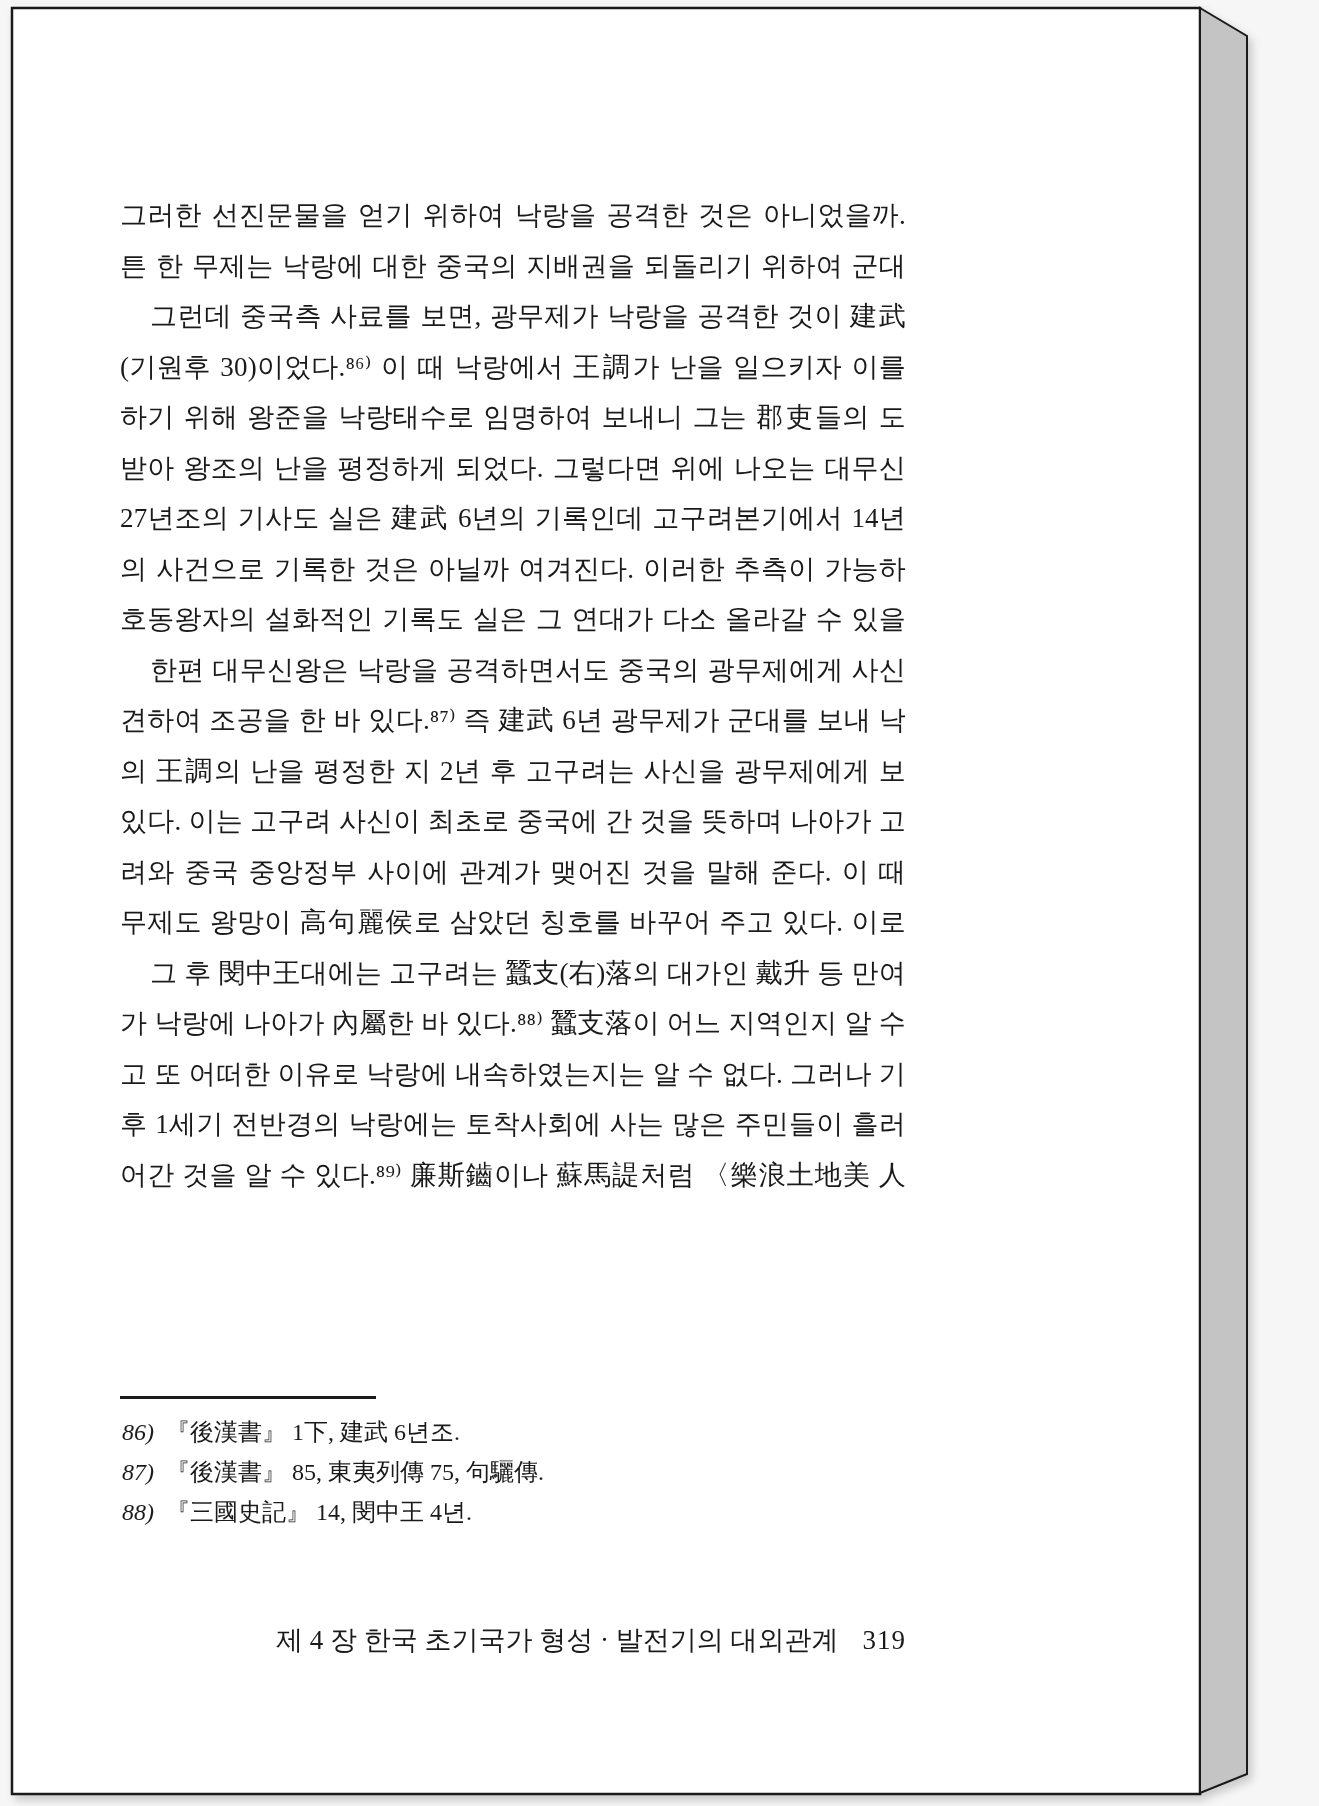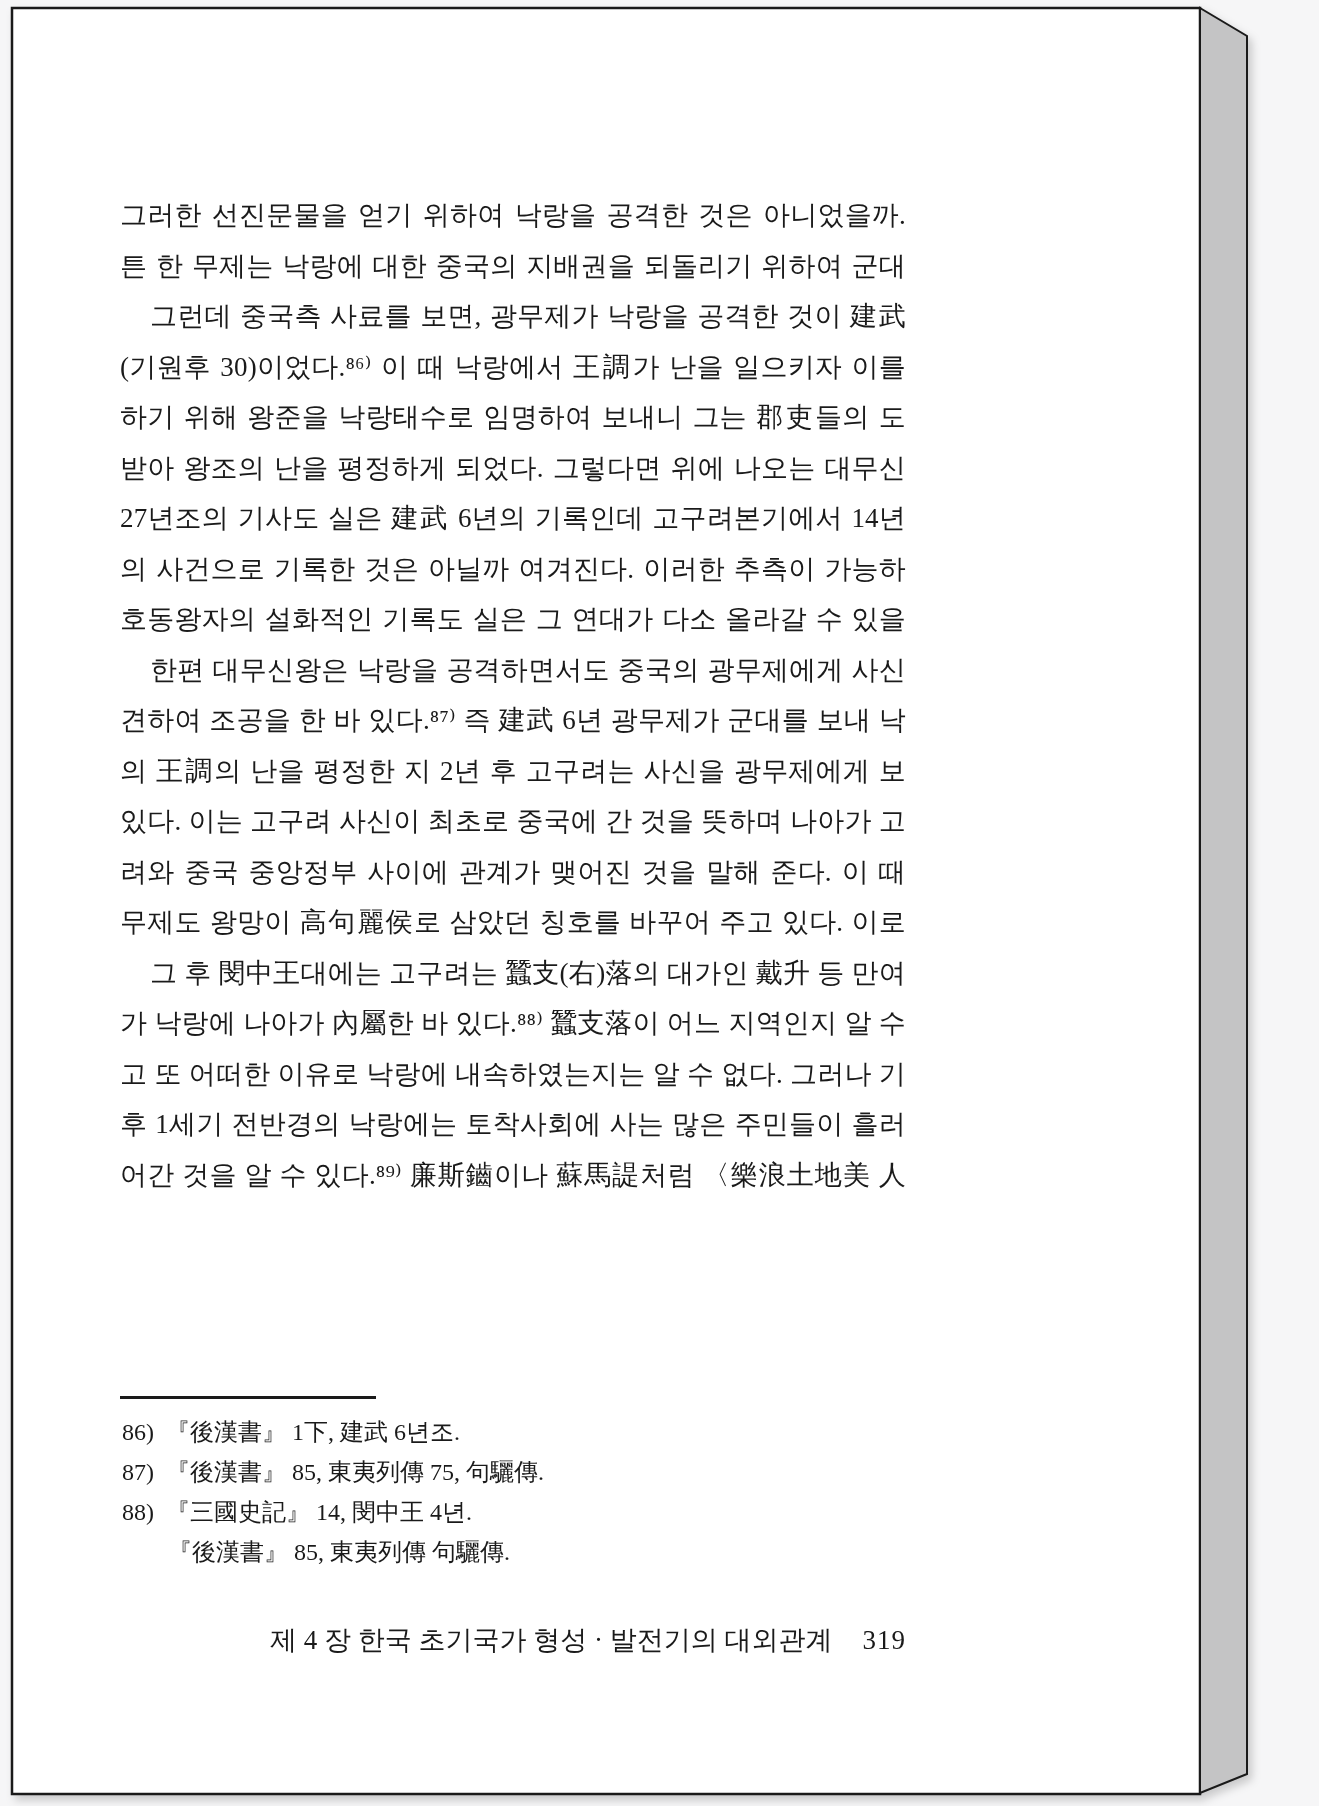--- a/index.html
+++ b/index.html
@@ -52,31 +52,31 @@
   }
   .footnotes{
     position:absolute;
     left:122px;top:1412px;width:800px;
   }
   .fn-line{
     height:40px;line-height:40px;
     font-size:24px;
     white-space:nowrap;overflow:hidden;
   }
-  .fn-line .fn-num{display:inline-block;min-width:44px;}
+  .fn-line .fn-num{display:inline-block;min-width:44px;font-style:italic;}
   .fn-line.cont{padding-left:46px;}
   
   .page-footer{
     position:absolute;
     left:120px;top:1622px;width:786px;
     font-size:27px;line-height:36px;
     text-align:right;
     white-space:nowrap;overflow:hidden;
   }
-  .page-footer .pagenum{margin-left:30px;letter-spacing:1px;}
+  .page-footer .pagenum{margin-left:24px;letter-spacing:1px;}
 </style>
 </head>
 <body>
 
 <svg class="book-svg" viewBox="0 0 1319 1806">
   <rect x="12" y="8" width="1188" height="1786" style="fill:var(--page);stroke:var(--ink);stroke-width:2.5"></rect>
   <polygon points="1200,8 1247,36 1247,1774 1200,1793" style="fill:var(--edge);stroke:var(--ink);stroke-width:2"></polygon>
 </svg>
 
 <div class="text-block">
@@ -101,18 +101,17 @@
     <div class="line">후 1세기 전반경의 낙랑에는 토착사회에 사는 많은 주민들이 흘러 들</div>
     <div class="line">어간 것을 알 수 있다.⁸⁹⁾ 廉斯鑡이나 蘇馬諟처럼 〈樂浪土地美 人民饒</div>
   </div>
 
 <div class="fn-rule"></div>
 
 <div class="footnotes">
     <div class="fn-line"><span class="fn-num">86)</span><span>『後漢書』 1下, 建武 6년조.</span></div>
     <div class="fn-line"><span class="fn-num">87)</span><span>『後漢書』 85, 東夷列傳 75, 句驪傳.</span></div>
     <div class="fn-line"><span class="fn-num">88)</span><span>『三國史記』 14, 閔中王 4년.</span></div>
-    <div class="fn-line cont"><span>『後漢書』 85, 東夷列傳 句驪傳.</span></div>
   </div>
 
 <div class="page-footer">
   <span>제 4 장  한국 초기국가 형성 · 발전기의 대외관계</span><span class="pagenum">319</span>
 </div>
 
 </body></html>

